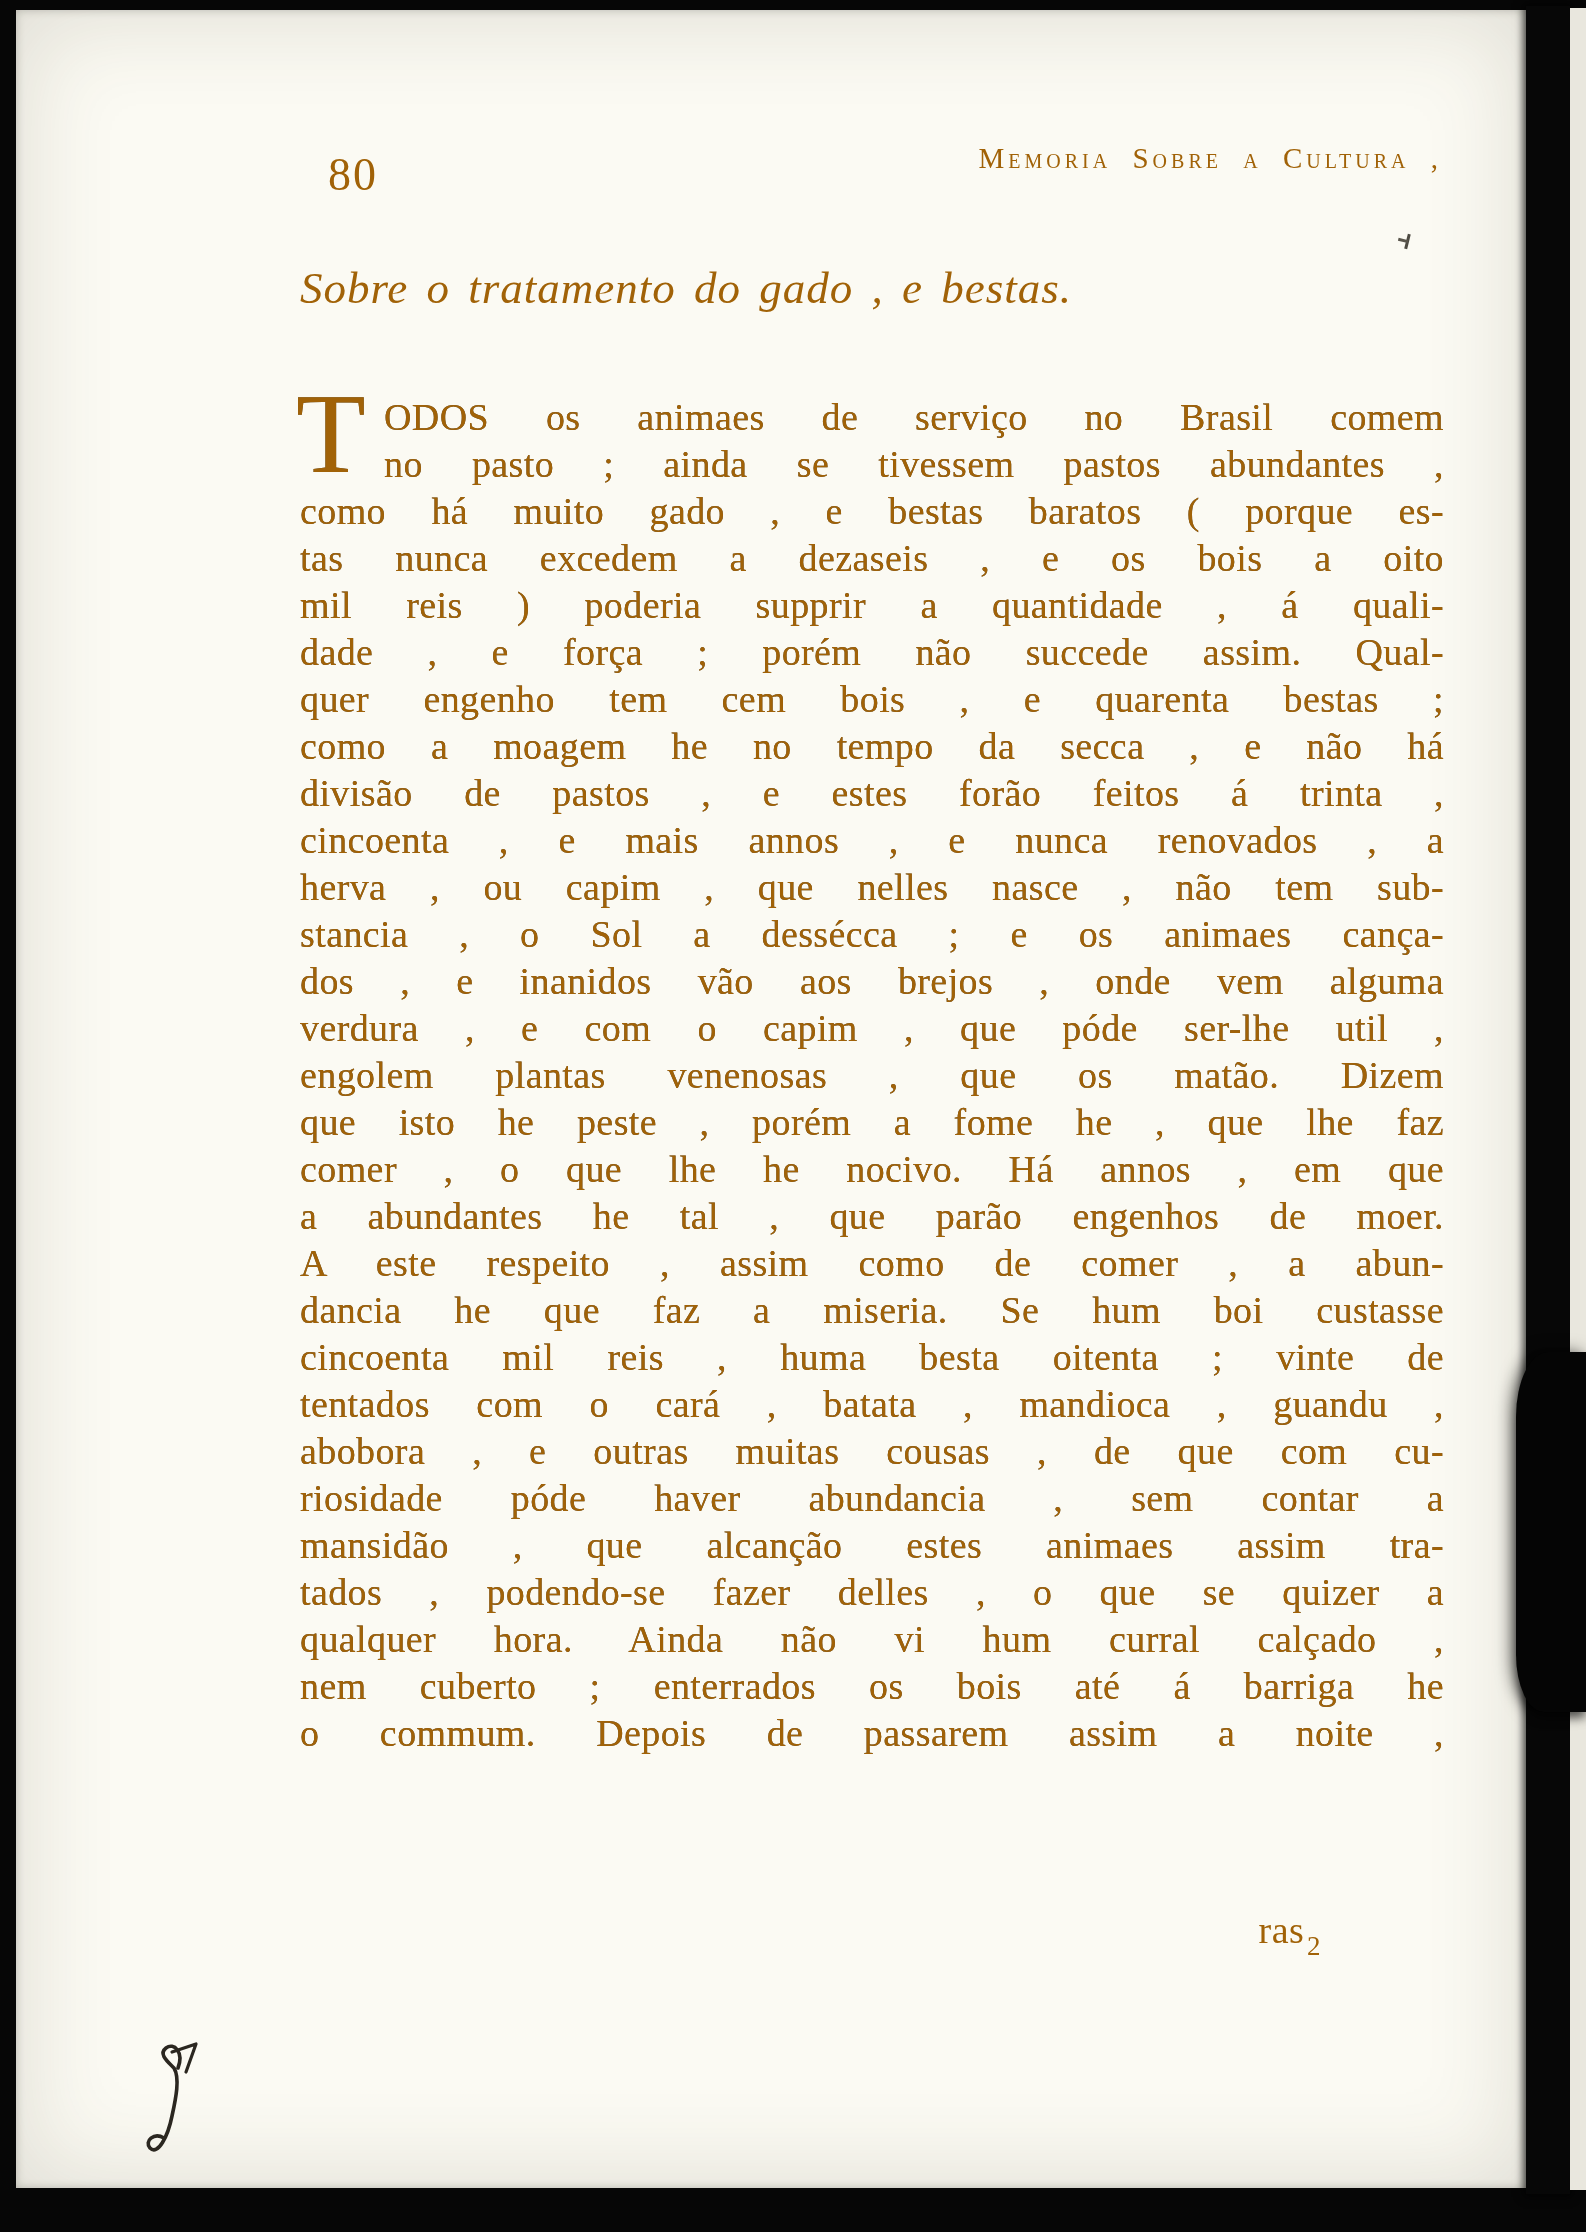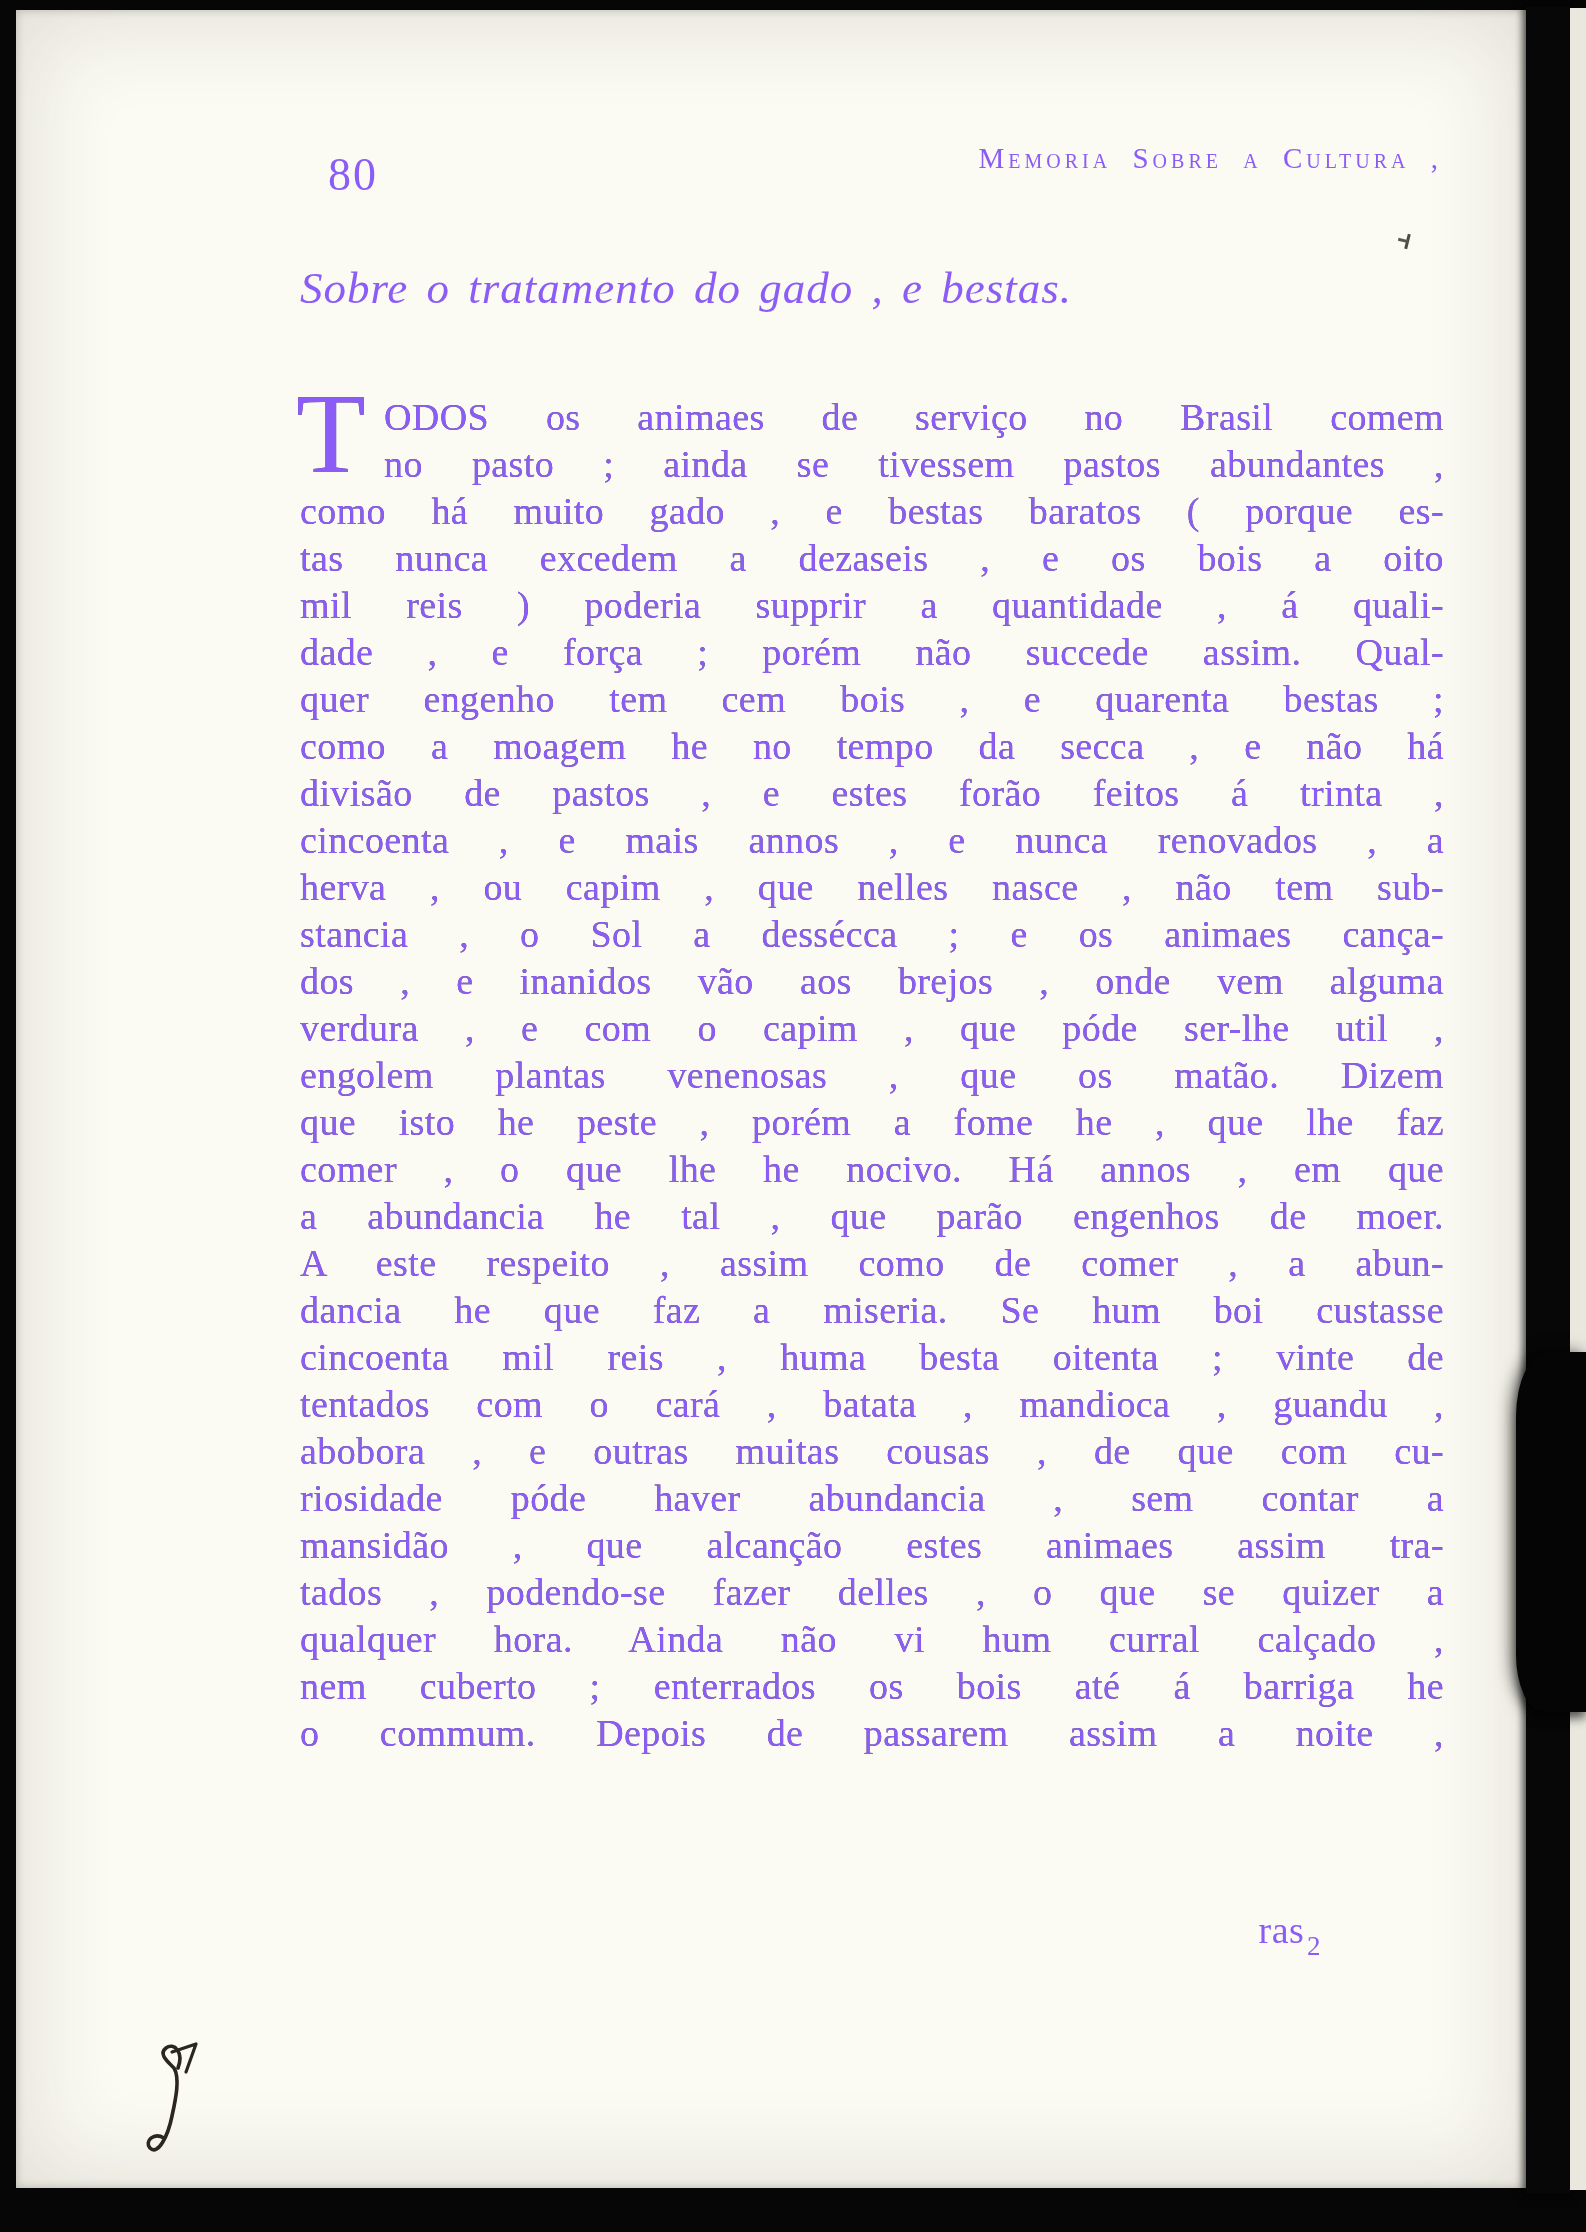--- a/index.html
+++ b/index.html
@@ -19,21 +19,21 @@
   }
   
   .page {
     position: absolute;
     left: 16px;
     top: 10px;
     width: 1510px;
     height: 2178px;
     background: #fbfaf3;
     box-shadow: inset 0 0 90px 12px rgba(70,62,42,0.14), inset 0 0 10px rgba(0,0,0,0.22);
-    color: #8b5cf6;
+    color: #a16207;
   }
   
   .gutter-strip {
     position: absolute;
     left: 1526px;
     top: 6px;
     width: 44px;
     height: 2188px;
     background: #070707;
     box-shadow: 0 0 8px 3px rgba(0,0,0,0.65);
@@ -185,21 +185,21 @@
           <div class="line">como a moagem he no tempo da secca , e não há</div>
           <div class="line">divisão de pastos , e estes forão feitos á trinta ,</div>
           <div class="line">cincoenta , e mais annos , e nunca renovados , a</div>
           <div class="line">herva , ou capim , que nelles nasce , não tem sub-</div>
           <div class="line">stancia , o Sol a dessécca ; e os animaes cança-</div>
           <div class="line">dos , e inanidos vão aos brejos , onde vem alguma</div>
           <div class="line">verdura , e com o capim , que póde ser-lhe util ,</div>
           <div class="line">engolem plantas venenosas , que os matão. Dizem</div>
           <div class="line">que isto he peste , porém a fome he , que lhe faz</div>
           <div class="line">comer , o que lhe he nocivo. Há annos , em que</div>
-          <div class="line">a abundancia he tal , que parão engenhos de moer.</div>
+          <div class="line">a abundantes he tal , que parão engenhos de moer.</div>
           <div class="line">A este respeito , assim como de comer , a abun-</div>
           <div class="line">dancia he que faz a miseria. Se hum boi custasse</div>
           <div class="line">cincoenta mil reis , huma besta oitenta ; vinte de</div>
           <div class="line">tentados com o cará , batata , mandioca , guandu ,</div>
           <div class="line">abobora , e outras muitas cousas , de que com cu-</div>
           <div class="line">riosidade póde haver abundancia , sem contar a</div>
           <div class="line">mansidão , que alcanção estes animaes assim tra-</div>
           <div class="line">tados , podendo-se fazer delles , o que se quizer a</div>
           <div class="line">qualquer hora. Ainda não vi hum curral calçado ,</div>
           <div class="line">nem cuberto ; enterrados os bois até á barriga he</div>

